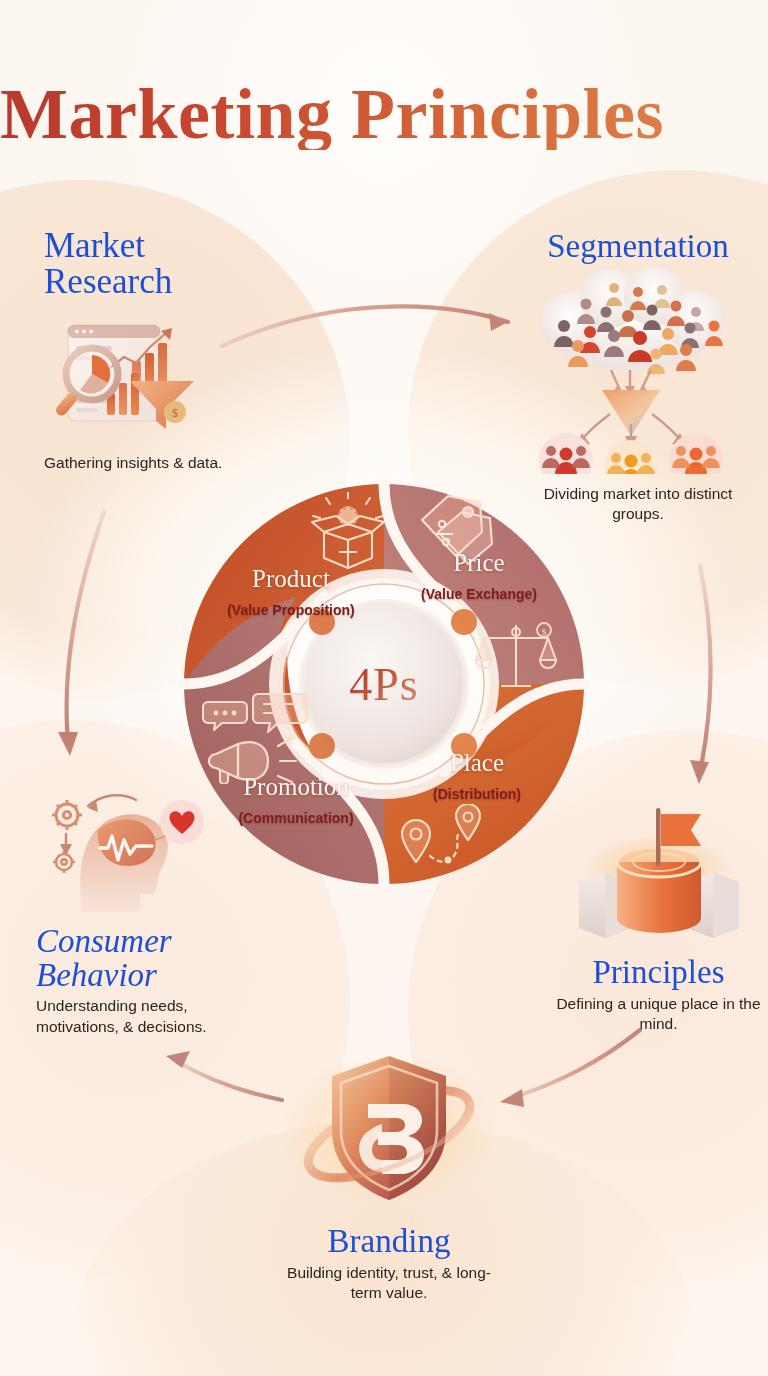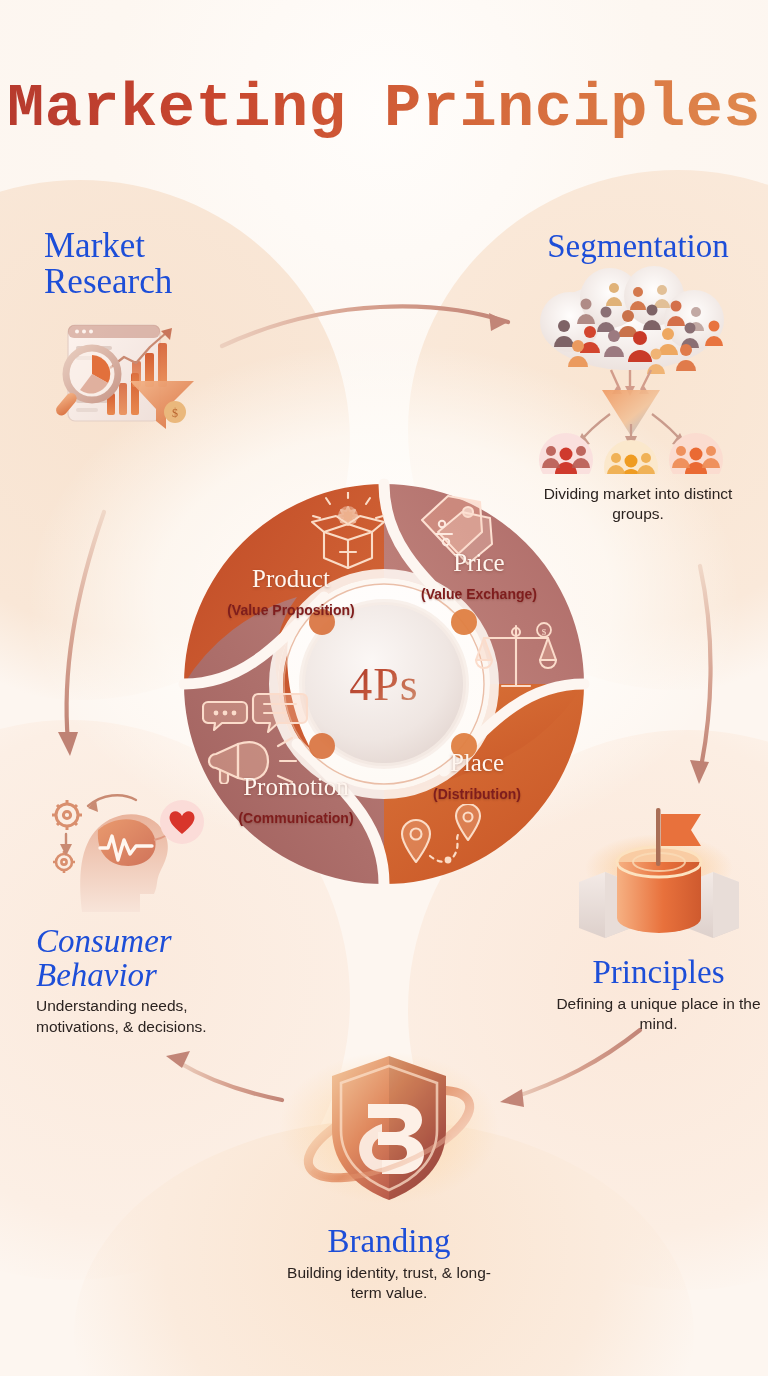--- a/index.html
+++ b/index.html
@@ -23,22 +23,22 @@
   .blob-bl{left:-210px;top:720px;width:560px;height:560px;
     background:radial-gradient(circle at 60% 45%,#fbeadd 0%,#fcefe5 55%,rgba(252,241,232,0) 72%);}
   .blob-br{right:-200px;top:730px;width:560px;height:560px;
     background:radial-gradient(circle at 40% 45%,#fbe8da 0%,#fceee3 55%,rgba(252,240,231,0) 72%);}
   .blob-bottom{left:50%;transform:translateX(-50%);top:1120px;width:620px;height:430px;
     background:radial-gradient(ellipse at 50% 30%,#fae4d0 0%,#fbebdd 50%,rgba(252,240,232,0) 75%);}
   .blob-center{left:50%;top:600px;transform:translate(-50%,-50%);width:720px;height:520px;
     background:radial-gradient(ellipse at 50% 50%,#fffdfc 0%,rgba(255,253,250,0.7) 45%,rgba(255,253,250,0) 70%);}
 
   
-  .title{position:absolute;top:78px;left:0;right:0;text-align:center;
-    font-family:Liberation Mono, monospace; font-size:62px; line-height:1;
+  .title{position:absolute;top:78px;left:0;right:0;
+    font-family:Liberation Serif, serif; font-size:72px; line-height:1;
     letter-spacing:.5px;
     background:linear-gradient(100deg,#b63a2e 0%,#c8462f 28%,#d4663a 60%,#e08a4e 100%);
     -webkit-background-clip:text;background-clip:text;color:transparent;
     -webkit-text-fill-color:transparent;}
 
   
   .node{position:absolute;}
   .node h2{font-family:"Liberation Serif", serif;color:#1d4ed8;font-weight:400;line-height:1.02;}
   .node p{font-family:"Liberation Sans", sans-serif;color:#2b2320;font-size:15.5px;line-height:1.32;}
 
@@ -189,20 +189,21 @@
         <path d="M86,70 L150,70 L122,98 L122,118 L112,110 L112,98 Z" fill="url(#mrFun)" opacity=".95"></path>
         <circle cx="48" cy="63" r="26" fill="none" stroke="url(#mrLens)" stroke-width="7"></circle>
         <circle cx="48" cy="63" r="22" fill="#fbf0ea" opacity=".55"></circle>
         <path d="M48,63 L48,44 A19,19 0 0,1 64,72 Z" fill="#e2703c"></path>
         <path d="M48,63 L64,72 A19,19 0 0,1 36,79 Z" fill="#d9a08c" opacity=".8"></path>
         <rect x="17" y="80" width="11" height="26" rx="5.5" transform="rotate(40 22 93)" fill="url(#mrFun)"></rect>
         <circle cx="131" cy="101" r="11" fill="#eab87c"></circle>
         <text x="131" y="106" font-size="12" font-family="Liberation Serif, serif" fill="#b9652f" text-anchor="middle">$</text>
       </svg>
     </div>
+    <p>Gathering insights &amp; data.</p>
   </div>
 
   <div class="node" id="node-segmentation">
     <h2>Segmentation</h2>
     <div class="art">
       <svg width="230" height="210" viewBox="0 0 230 210">
         <defs>
           <radialGradient id="sgCloud" cx="50%" cy="40%" r="62%">
             <stop offset="0%" stop-color="#fffdfc"></stop>
               <stop offset="100%" stop-color="#ece2de"></stop>

